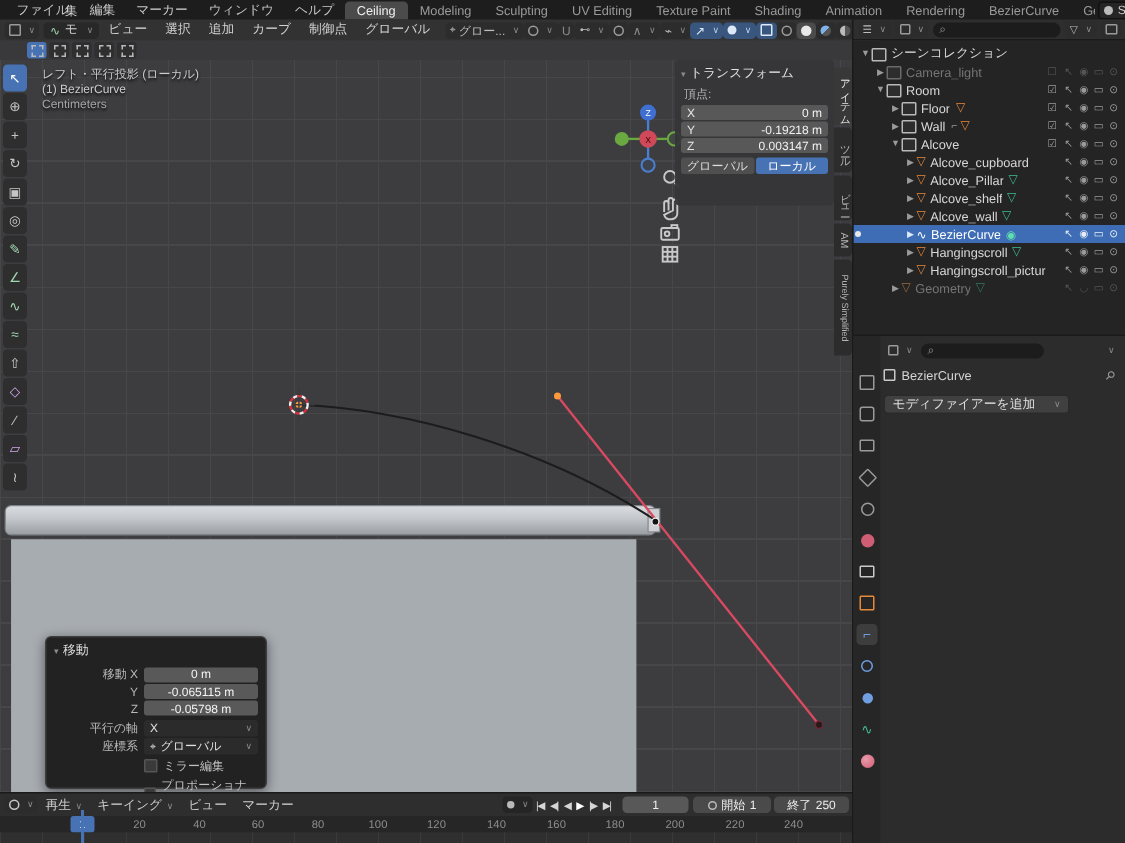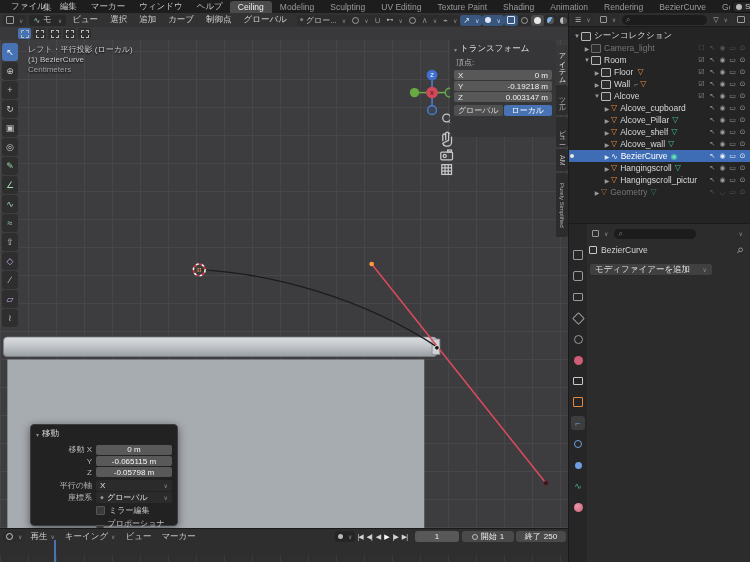--- a/index.html
+++ b/index.html
@@ -629,17 +629,32 @@
       <span class="fpill" style="width:52px;margin-left:3px;">
         <span class="pt-circle" style="border:1px solid #bbb;width:4px;height:4px;flex:none;"></span>
         <span>開始</span>
           <span>1</span>
       </span>
       <span class="fpill" style="width:50px;margin-left:2px;margin-right:2px;">
         <span>終了</span>
           <span>250</span>
       </span>
     </div>
+    <div id="ruler">
+      <span id="curframe">1</span>
+      <span class="rnum" style="left:93px;">20</span>
+      <span class="rnum" style="left:133px;">40</span>
+      <span class="rnum" style="left:172px;">60</span>
+      <span class="rnum" style="left:212px;">80</span>
+      <span class="rnum" style="left:252px;">100</span>
+      <span class="rnum" style="left:291px;">120</span>
+      <span class="rnum" style="left:331px;">140</span>
+      <span class="rnum" style="left:371px;">160</span>
+      <span class="rnum" style="left:410px;">180</span>
+      <span class="rnum" style="left:450px;">200</span>
+      <span class="rnum" style="left:490px;">220</span>
+      <span class="rnum" style="left:529px;">240</span>
+    </div>
     <div id="framesarea"></div>
     <div id="playhead"></div>
   </div>
 
 </div>
 
 </body></html>

